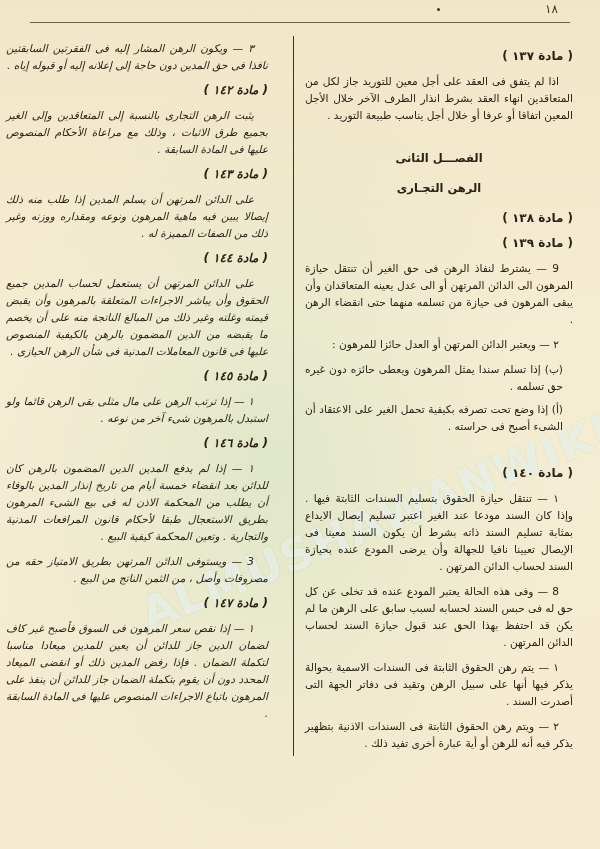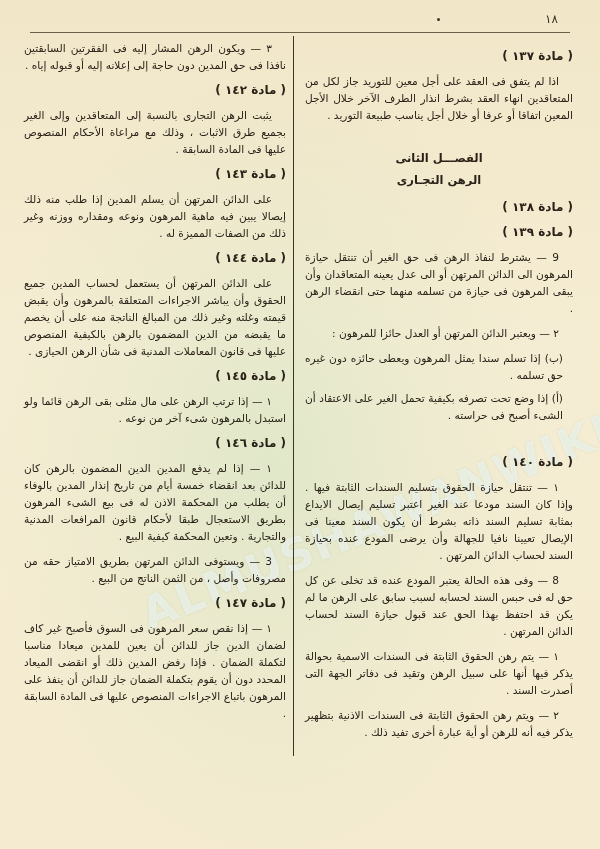--- a/index.html
+++ b/index.html
@@ -19,21 +19,21 @@
   .watermark {
     position: absolute; left: 120px; top: 470px;
     transform: rotate(-22deg);
     font-family: "DejaVu Sans", sans-serif; font-weight: bold;
     font-size: 44px; letter-spacing: 2px;
     color: rgba(255,255,255,0.55);
     text-shadow: 0 0 2px rgba(170,200,170,0.5);
     white-space: nowrap; pointer-events: none;
   }
   .header {
-    position: absolute; left: 30px; right: 30px; top: 12px; height: 20px;
+    position: absolute; left: 30px; right: 30px; top: 2px; height: 20px;
     border-bottom: 1px solid #6b5e48;
   }
   .page-number {
     position: absolute; right: 12px; top: 0; font-size: 12px; color: #3b3226;
     font-family: "DejaVu Sans", sans-serif;
   }
   .header-dot {
     position: absolute; right: 130px; top: 6px; width: 3px; height: 3px;
     background: #3b3226; border-radius: 50%;
   }
@@ -41,27 +41,27 @@
     position: absolute; left: 293px; top: 36px; width: 1px; height: 720px;
     background: #3e3428;
   }
   .column {
     position: absolute; top: 40px;
     direction: rtl; text-align: justify;
     font-family: "DejaVu Sans", sans-serif;
     font-size: 10.6px; line-height: 17px;
   }
   .col-right { left: 305px; width: 268px; }
-  .col-left { left: 24px; width: 262px; }
+  .col-left { left: 6px; width: 262px; font-style: italic; }
   .article-title {
     text-align: right; font-weight: bold; font-size: 12px;
     margin: 8px 0 8px 0; color: #2a2218;
   }
   .chapter-title, .section-title {
-    text-align: center; font-weight: bold; font-size: 11.5px; margin: 5px 0;
+    text-align: center; font-weight: bold; font-size: 11.5px; margin: 13px 0;
   }
   .chapter-block { margin: 26px 0 10px 0; }
   p.para { margin: 0 0 8px 0; text-indent: 14px; }
   p.sub { margin: 0 0 6px 0; padding-right: 10px; }
   .gap-lg { height: 16px; }
 </style>
 </head>
 <body>
 
 <div class="page">

